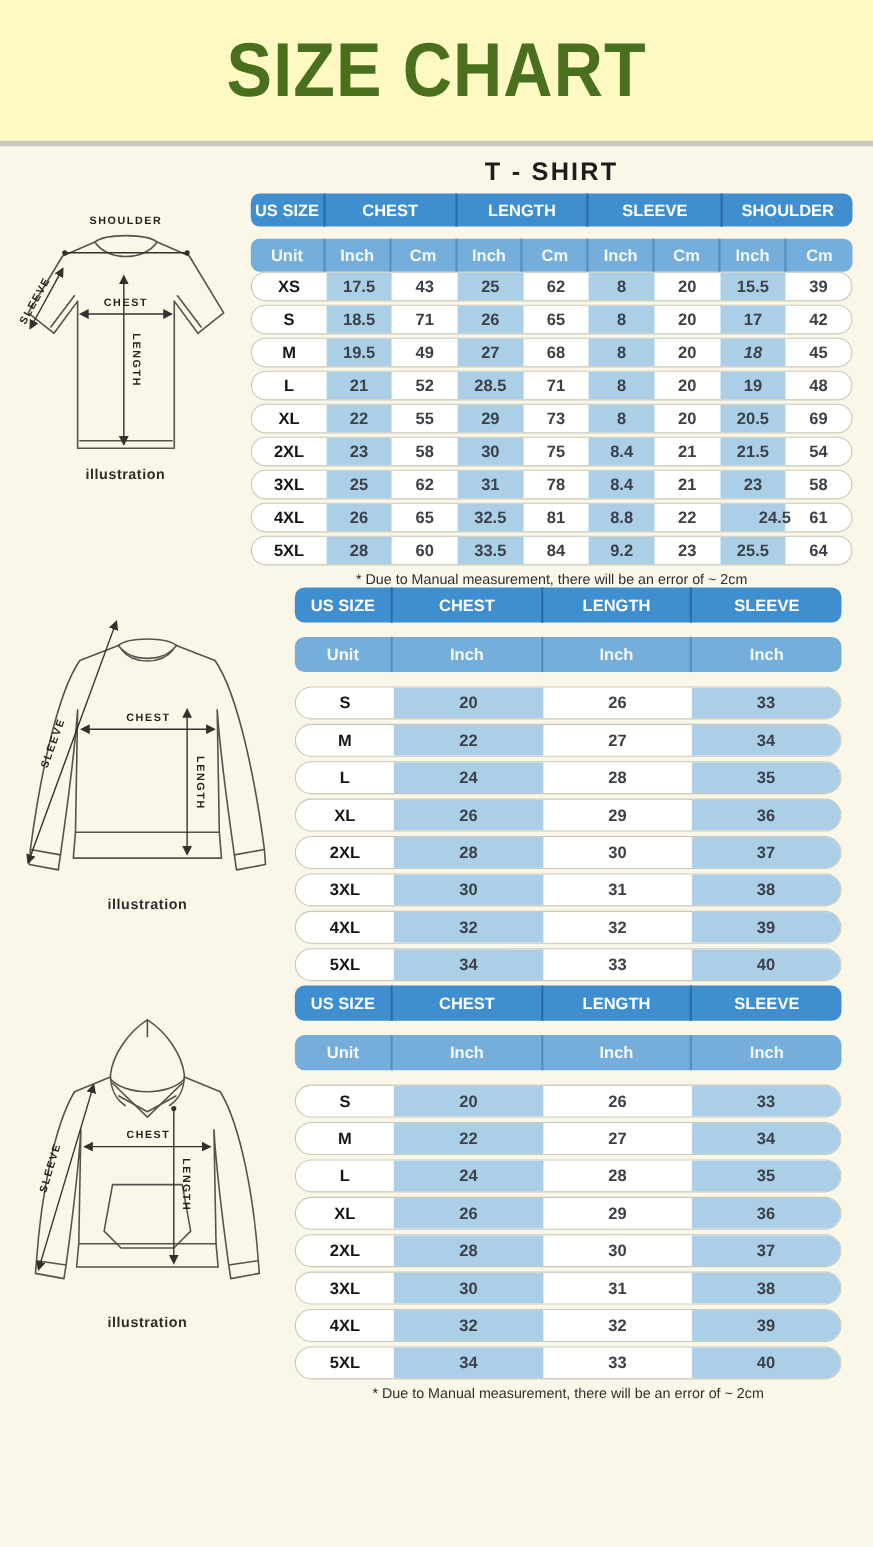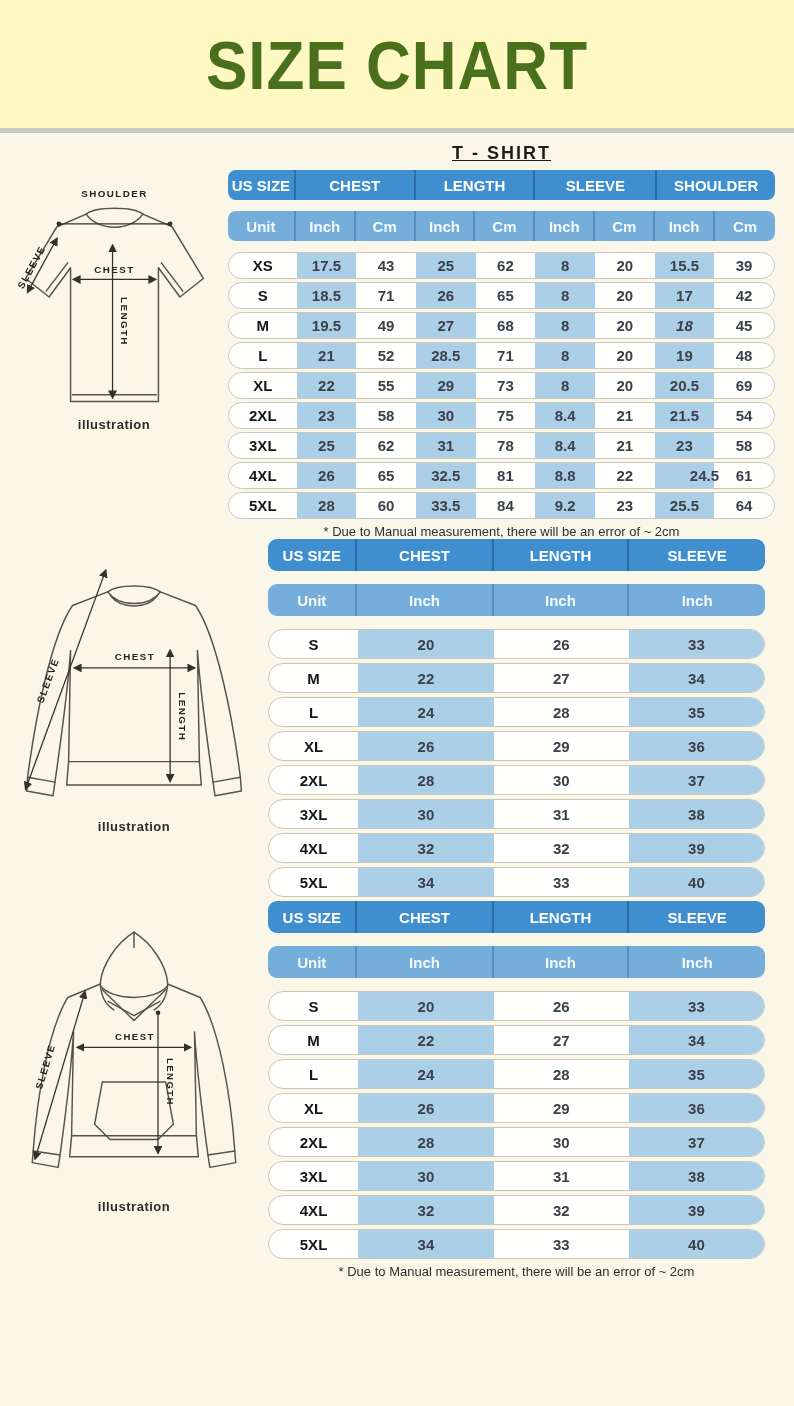--- a/index.html
+++ b/index.html
@@ -17,21 +17,21 @@
     display:flex; align-items:center; justify-content:center;
   }
   .page-title {
     font-size:62px; font-weight:900; color:#4a701e;
     letter-spacing:1px; transform:scaleY(1.12); display:inline-block;
   }
   
   .sec-heading {
     text-align:center; font-weight:bold; color:#1d1d1d;
   }
-  .sec-t .sec-heading { margin:10px 19px 6px 228px; font-size:18px; letter-spacing:2px;text-decoration:underline; }
+  .sec-t .sec-heading { margin:10px 19px 6px 228px; font-size:23px; letter-spacing:2px; }
   .sec-s .sec-heading, .sec-h .sec-heading { margin:14px 29px 10px 268px; font-size:26px; letter-spacing:3px; }
   .sec-body { display:flex; align-items:flex-start; }
   .illo { display:flex; flex-direction:column; align-items:center; }
   .sec-t .illo { width:228px; padding-top:12px; }
   .sec-s .illo, .sec-h .illo { width:268px; padding-top:16px; }
   .illo figcaption { font-size:13px; font-weight:bold; color:#2c2c2c; margin-top:2px; letter-spacing:0.5px; }
   .tbl { flex:1; }
   .sec-t .tbl { margin-right:19px; }
   .sec-s .tbl, .sec-h .tbl { margin-right:29px; }
   
@@ -47,21 +47,21 @@
   .thead .cell:last-child { border-right:none; }
   .tunit {
     background:#76aedb; border-radius:8px; height:30px; margin-top:11px;
   }
   .tunit .cell {
     display:flex; align-items:center; justify-content:center;
     color:#f4f9fd; font-weight:bold; font-size:15px;
     border-right:2px solid #5590c2; height:100%;
   }
   .tunit .cell:last-child { border-right:none; }
-  .trows { margin-top:11px; }
+  .trows { }
   .trow {
     height:27px; background:#fffffd;
     border:1px solid #c9c8bd; border-radius:14px;
     margin-bottom:3px; overflow:hidden;
   }
   .trow .cell {
     display:flex; align-items:center; justify-content:center;
     font-size:15px; font-weight:bold; color:#3c4149; height:100%;
   }
   .trow .cell.blue { background:#abcfe6; }

